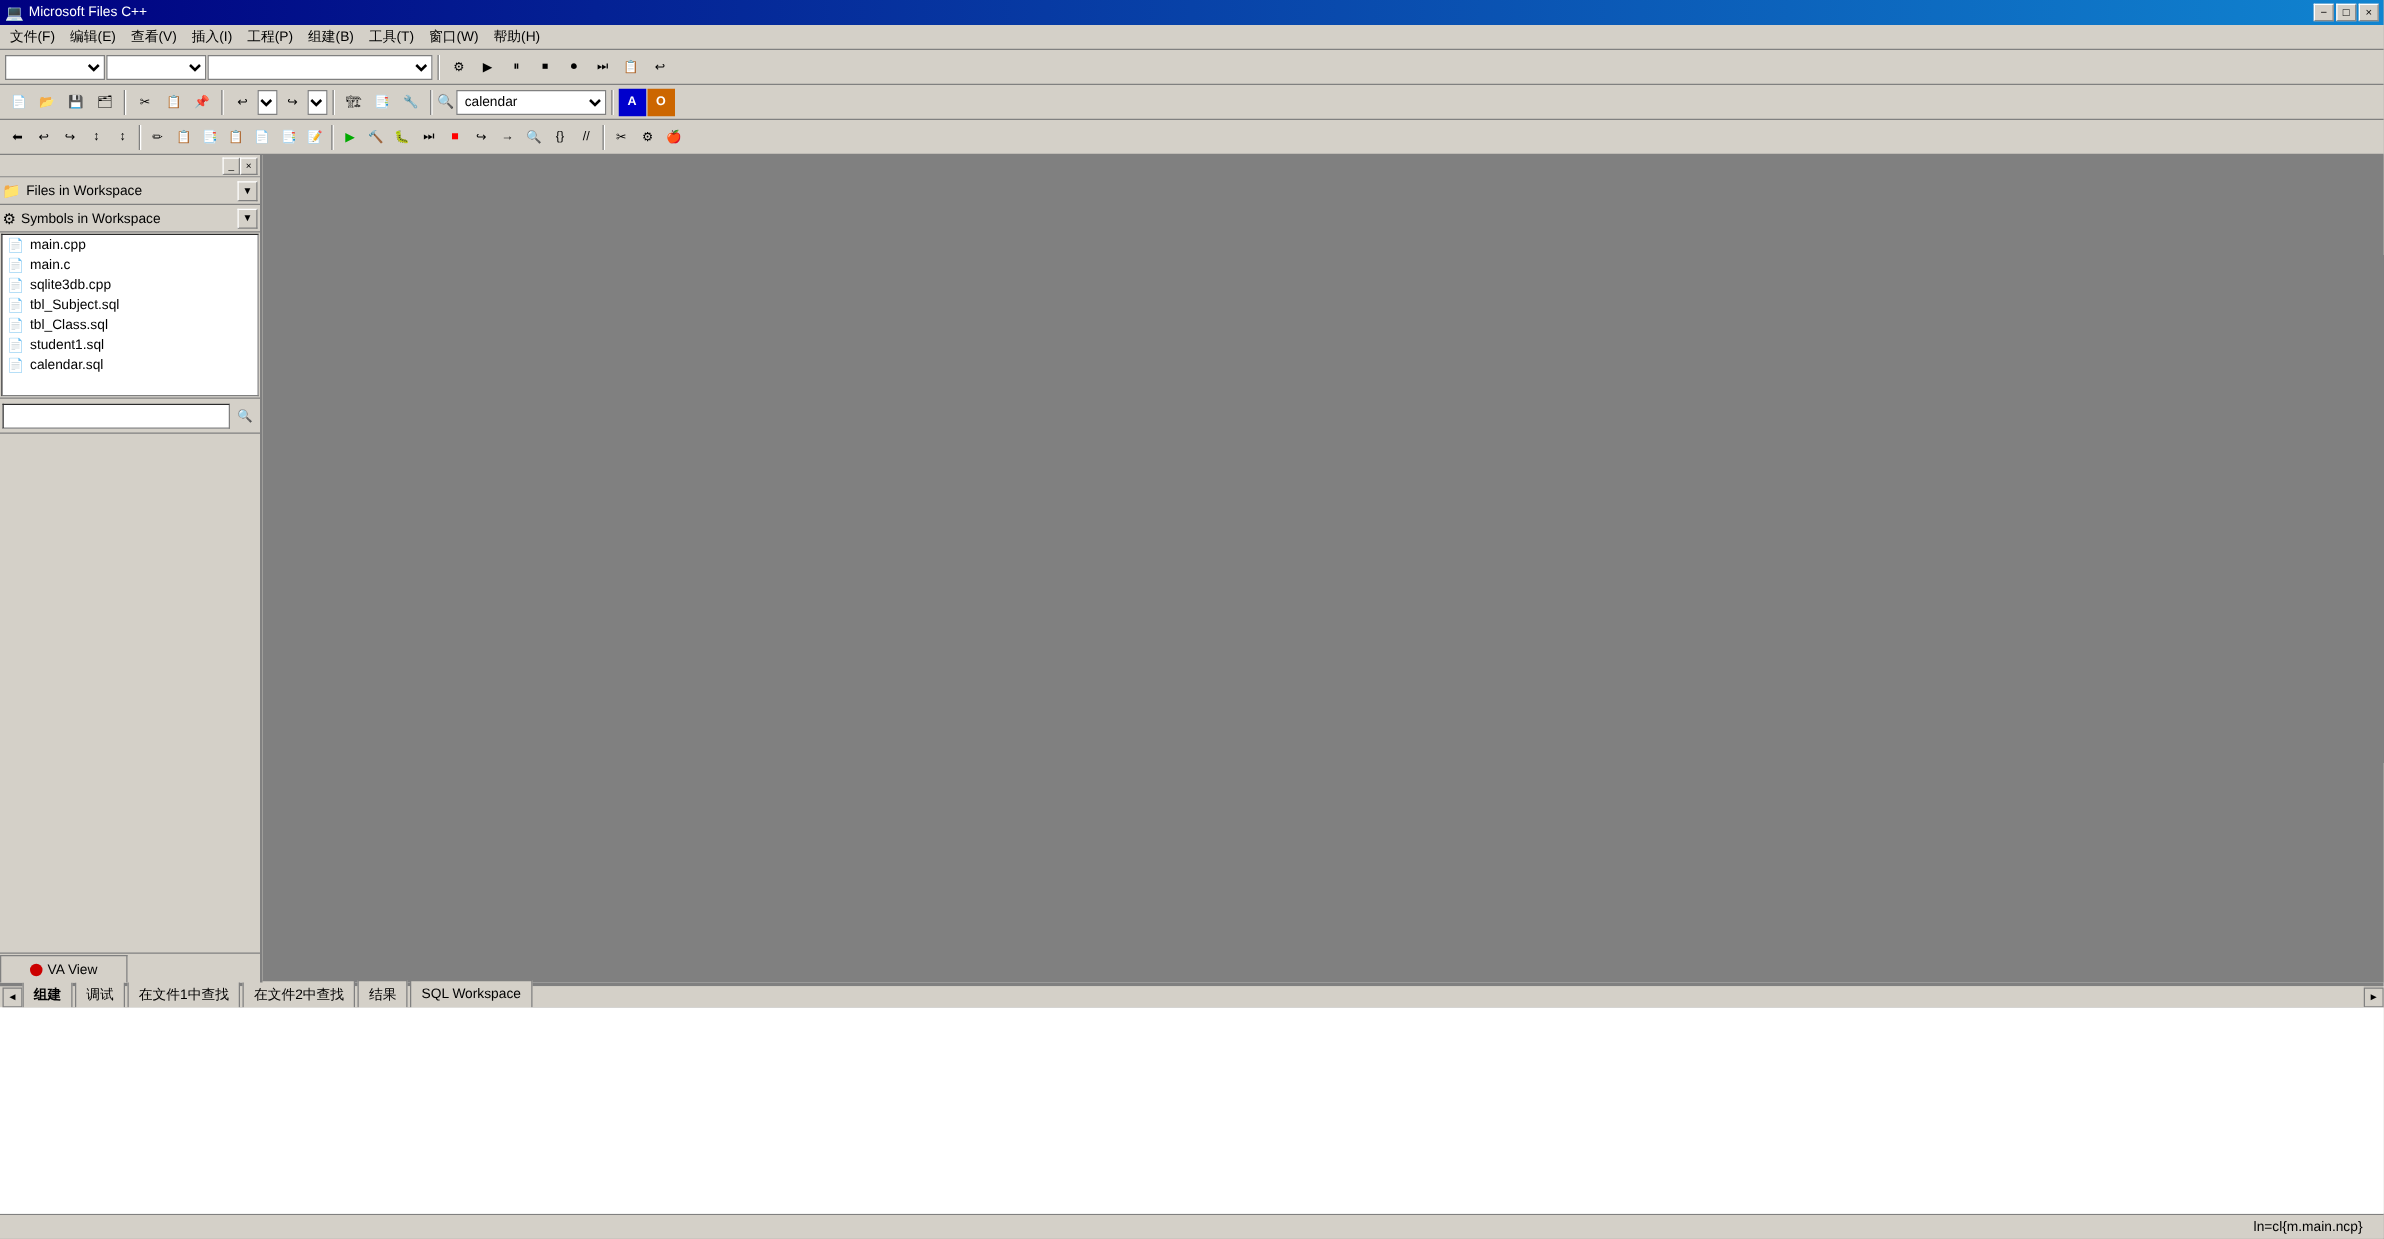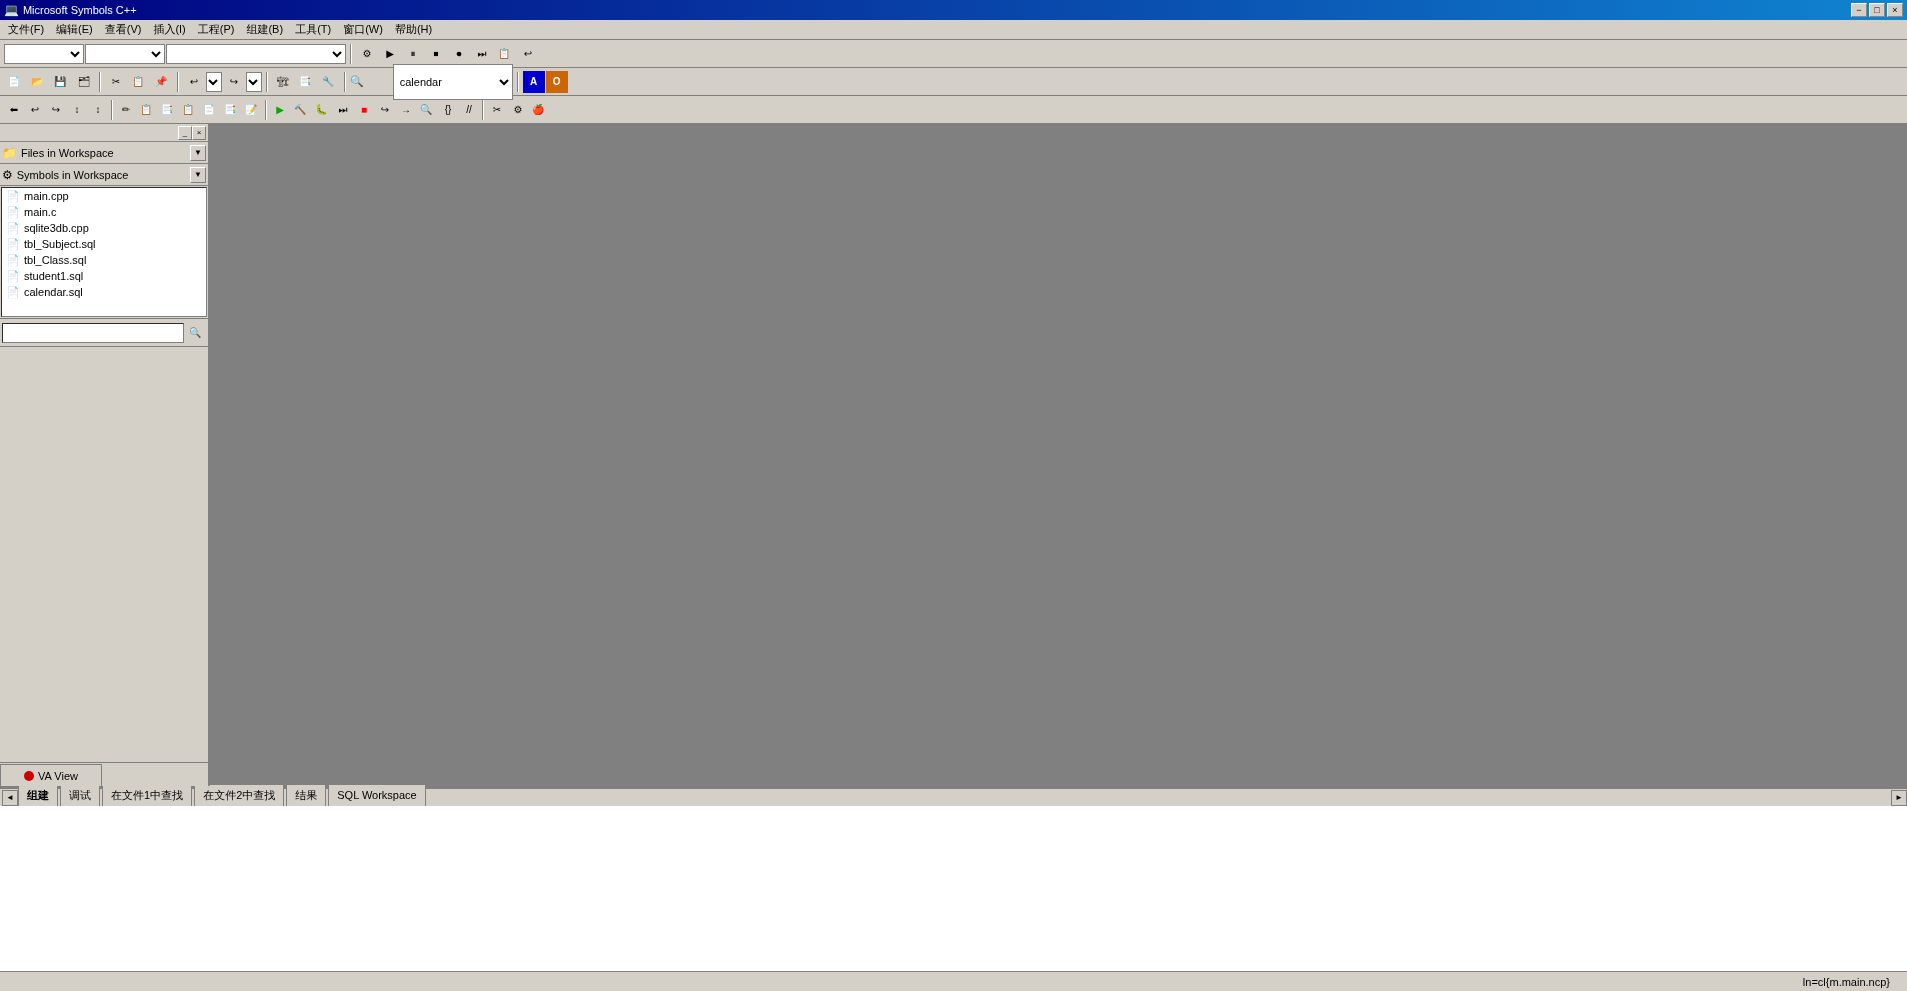--- a/index.html
+++ b/index.html
@@ -269,22 +269,21 @@
       display: flex; align-items: center; justify-content: center;
       font-size: 8px;
       cursor: pointer;
     }
     #tab-scroll-left { margin-left: 2px; }
 
     .toolbar-group { display: flex; align-items: center; gap: 1px; }
 
     #combo-calendar {
       width: 120px;
-      height: 36px;
-      margin-left: 28px;
+      height: 20px;
     }
 
     .tb3-btn {
       width: 20px; height: 20px;
       background: #d4d0c8;
       border: 1px solid transparent;
       display: flex; align-items: center; justify-content: center;
       cursor: pointer;
       font-size: 10px;
     }
@@ -309,21 +308,21 @@
       font-size: 8px;
       cursor: pointer;
     }
   </style>
 </head>
 <body>
 
 <div id="titlebar">
   <div id="titlebar-left">
     <span style="font-size:12px;">💻</span>
-    <span id="titlebar-title-text">Microsoft Symbols C++</span>
+    <span id="titlebar-title-text">Microsoft Files C++</span>
   </div>
   <div id="titlebar-controls">
     <div class="title-btn">−</div>
     <div class="title-btn">□</div>
     <div class="title-btn">×</div>
   </div>
 </div>
 
 <div id="menubar">
   <span class="menu-item">文件(F)</span>

